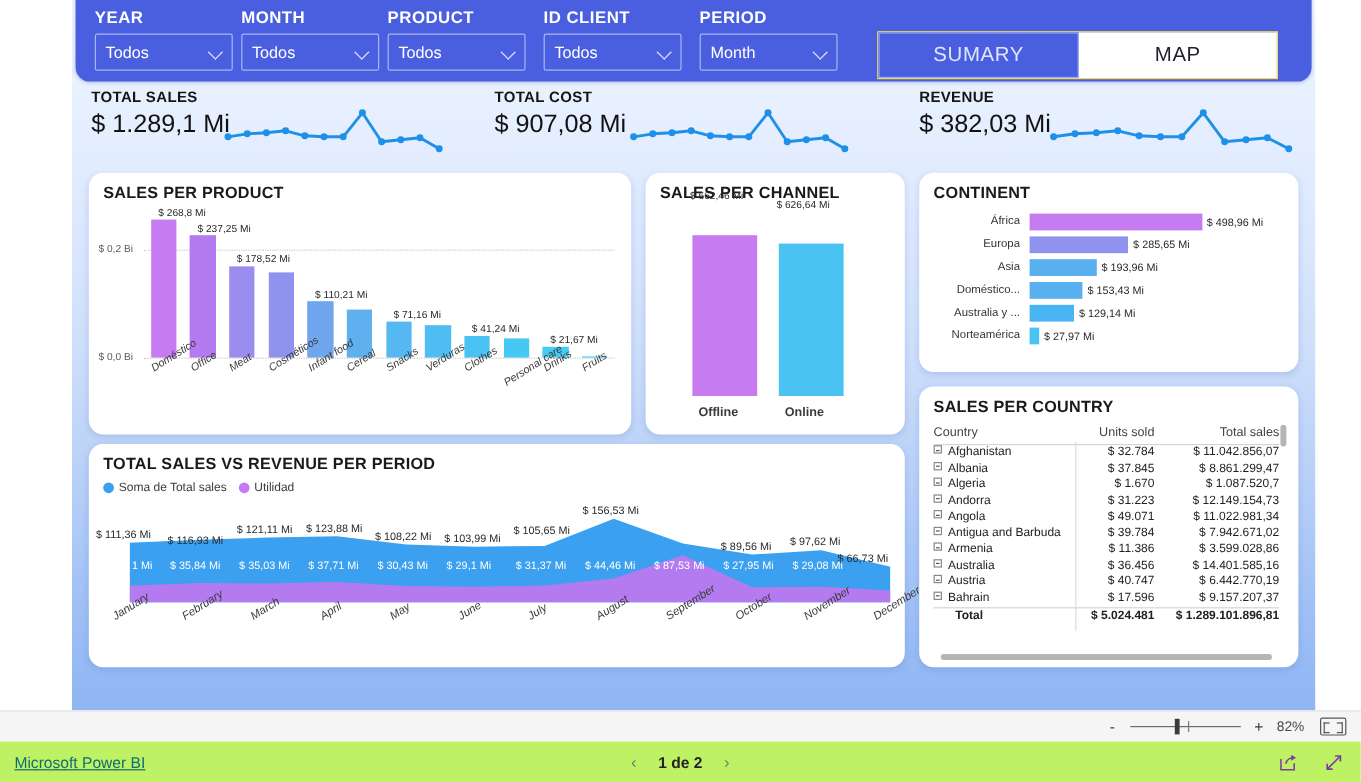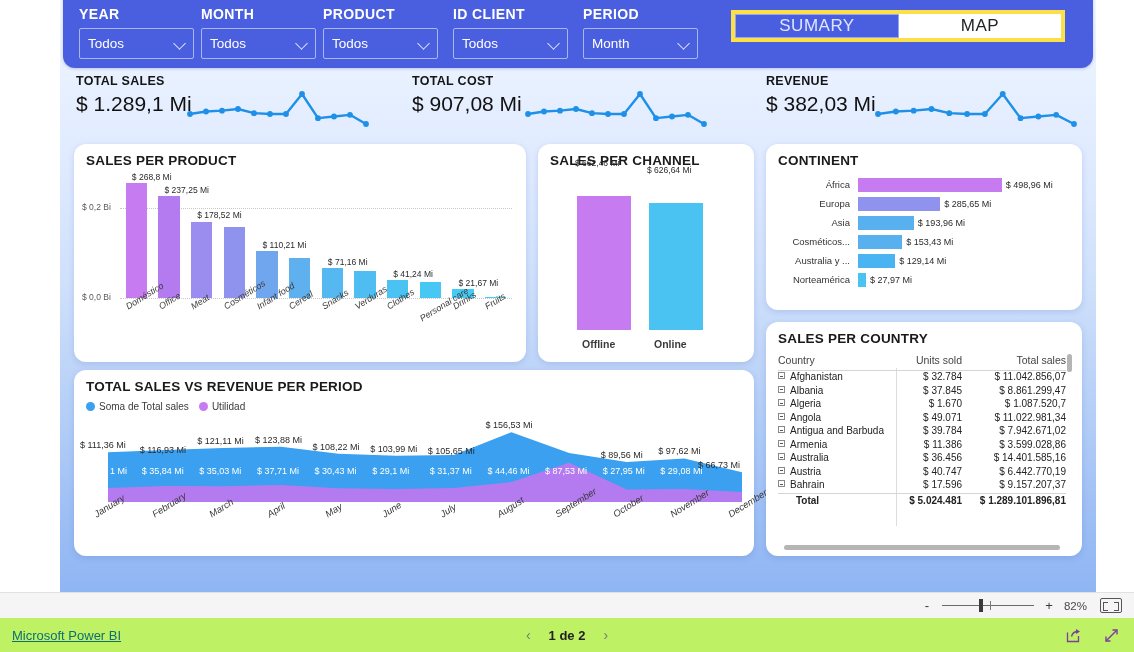--- a/index.html
+++ b/index.html
@@ -39,22 +39,22 @@
   .slicer-box span.val { color: #ffffff; font-size: 13.5px; }
   .chev { width: 11px; height: 11px; position: relative; }
   .chev::before {
     content: ""; position: absolute; left: 0; top: 1px;
     width: 8px; height: 8px;
     border-right: 1.6px solid #dde3fb; border-bottom: 1.6px solid #dde3fb;
     transform: rotate(45deg);
   }
 
   #nav-toggle {
-    position: absolute; right: 28px; top: 28px; display: flex;
-    border: 4px solid #fde047; height: 32px; width: 334px;
+    position: absolute; right: 28px; top: 44px; display: flex;
+    border: 1px solid #fde047; height: 40px; width: 334px;
   }
   .nav-btn {
     flex: 1; display: flex; align-items: center; justify-content: center;
     font-size: 17px; letter-spacing: .5px; cursor: pointer;
   }
   .nav-btn.active { background: #4a5fe0; color: #dfe5ff; border: 1px solid #97a6ef; }
   .nav-btn.inactive { background: #ffffff; color: #20232b; }
 
   
   #kpis { position: absolute; left: 0; top: 74px; width: 1036px; height: 66px; }
@@ -364,21 +364,21 @@
             <div class="cont-name">Europa</div>
             <div class="cont-bar" style="width:82.26719999999999px;background:#8f93ee;"></div>
             <div class="cont-val" style="left:178.2672px;">$ 285,65 Mi</div>
           </div>
           <div class="cont-row" style="top: 38px;">
             <div class="cont-name">Asia</div>
             <div class="cont-bar" style="width:55.86048000000001px;background:#58b0ef;"></div>
             <div class="cont-val" style="left:151.86048px;">$ 193,96 Mi</div>
           </div>
           <div class="cont-row" style="top: 57px;">
-            <div class="cont-name">Cosméticos...</div>
+            <div class="cont-name">Doméstico...</div>
             <div class="cont-bar" style="width:44.18784px;background:#58b0ef;"></div>
             <div class="cont-val" style="left:140.18784px;">$ 153,43 Mi</div>
           </div>
           <div class="cont-row" style="top: 76px;">
             <div class="cont-name">Australia y ...</div>
             <div class="cont-bar" style="width:37.192319999999995px;background:#4ab4f2;"></div>
             <div class="cont-val" style="left:133.19232px;">$ 129,14 Mi</div>
           </div>
           <div class="cont-row" style="top: 95px;">
             <div class="cont-name">Norteamérica</div>
@@ -411,20 +411,25 @@
                 <td class="l"><span class="expander"></span>Albania</td>
                 <td class="r">$ 37.845</td>
                 <td class="r">$ 8.861.299,47</td>
               </tr>
               <tr>
                 <td class="l"><span class="expander"></span>Algeria</td>
                 <td class="r">$ 1.670</td>
                 <td class="r">$ 1.087.520,7</td>
               </tr>
               <tr>
+                <td class="l"><span class="expander"></span>Andorra</td>
+                <td class="r">$ 31.223</td>
+                <td class="r">$ 12.149.154,73</td>
+              </tr>
+              <tr>
                 <td class="l"><span class="expander"></span>Angola</td>
                 <td class="r">$ 49.071</td>
                 <td class="r">$ 11.022.981,34</td>
               </tr>
               <tr>
                 <td class="l"><span class="expander"></span>Antigua and Barbuda</td>
                 <td class="r">$ 39.784</td>
                 <td class="r">$ 7.942.671,02</td>
               </tr>
               <tr>
@@ -474,21 +479,21 @@
             <path d="M0 28.365257142857146 L57.63636363636363 25.88262857142857 L115.27272727272727 24.01954285714286 L172.9090909090909 22.784914285714294 L230.54545454545453 29.7648 L288.1818181818182 31.650171428571426 L345.8181818181818 30.910285714285713 L403.45454545454544 8.232342857142854 L461.09090909090907 28.971428571428575 L518.7272727272727 38.081828571428574 L576.3636363636364 34.489371428571424 L634 48.257485714285714 L634 78 L0 78 Z" fill="#3aa0ef"></path>
             <path d="M0 64.027392 L57.63636363636363 61.8978048 L115.27272727272727 62.2617216 L172.9090909090909 61.057651199999995 L230.54545454545453 64.3284096 L288.1818181818182 64.925952 L345.8181818181818 63.9060864 L403.45454545454544 58.025011199999994 L461.09090909090907 38.674521600000006 L518.7272727272727 65.442624 L576.3636363636364 64.9349376 L634 68.11584 L634 78 L0 78 Z" fill="#b47bf0"></path>
           </svg></div>
       <div id="period-labels">
           <div class="pt-lbl" style="left: 6px; top: 70.3653px;">$ 111,36 Mi</div>
           <div class="pt-lbl" style="left: 65.6364px; top: 75px;">$ 116,93 Mi</div>
           <div class="pt-lbl" style="left: 123.273px; top: 66.0195px;">$ 121,11 Mi</div>
           <div class="pt-lbl" style="left: 180.909px; top: 64.7849px;">$ 123,88 Mi</div>
           <div class="pt-lbl" style="left: 238.545px; top: 71.7648px;">$ 108,22 Mi</div>
           <div class="pt-lbl" style="left: 296.182px; top: 73.6502px;">$ 103,99 Mi</div>
-          <div class="pt-lbl" style="left: 353.818px; top: 76px;">$ 105,65 Mi</div>
+          <div class="pt-lbl" style="left: 353.818px; top: 67px;">$ 105,65 Mi</div>
           <div class="pt-lbl" style="left: 411.455px; top: 50.2323px;">$ 156,53 Mi</div>
           <div class="pt-lbl" style="left: 526.727px; top: 80.0818px;">$ 89,56 Mi</div>
           <div class="pt-lbl" style="left: 584.364px; top: 76.4894px;">$ 97,62 Mi</div>
           <div class="pt-lbl" style="left: 624px; top: 90.2575px;">$ 66,73 Mi</div>
           <div class="pt-lbl inside" style="left: 36px; top: 96px;">1 Mi</div>
           <div class="pt-lbl inside" style="left: 67.6364px; top: 96px;">$ 35,84 Mi</div>
           <div class="pt-lbl inside" style="left: 125.273px; top: 96px;">$ 35,03 Mi</div>
           <div class="pt-lbl inside" style="left: 182.909px; top: 96px;">$ 37,71 Mi</div>
           <div class="pt-lbl inside" style="left: 240.545px; top: 96px;">$ 30,43 Mi</div>
           <div class="pt-lbl inside" style="left: 298.182px; top: 96px;">$ 29,1 Mi</div>

